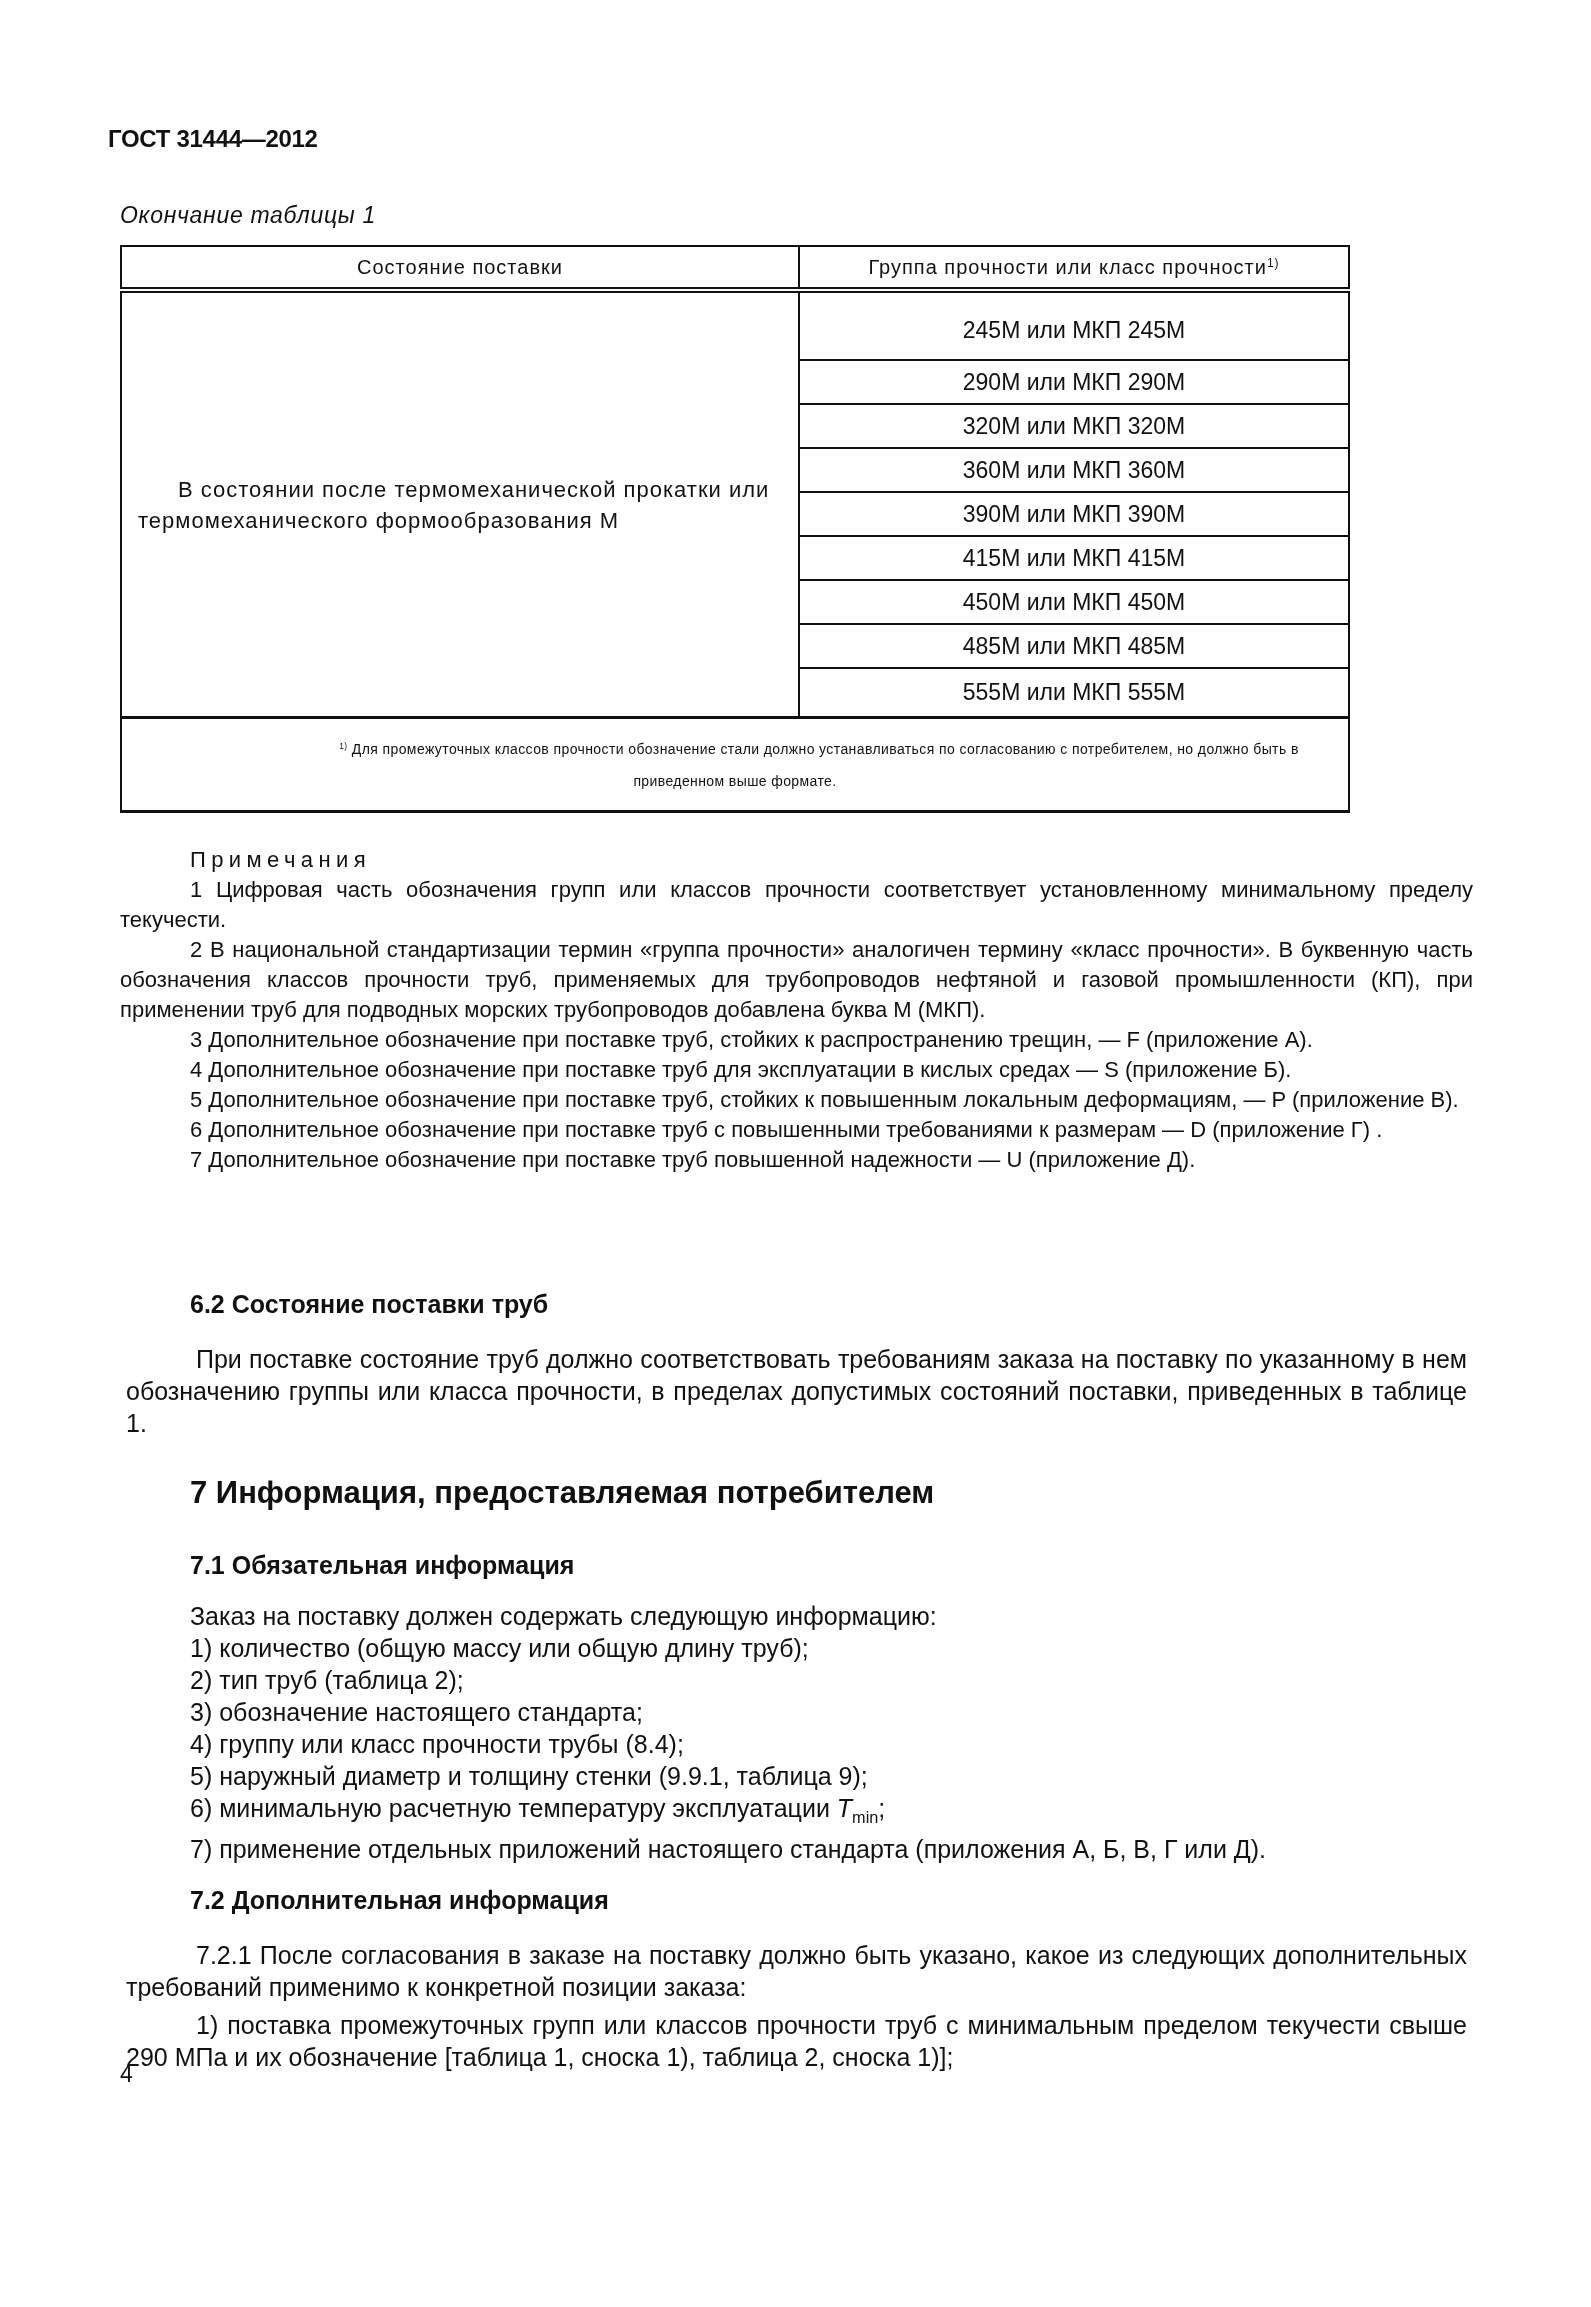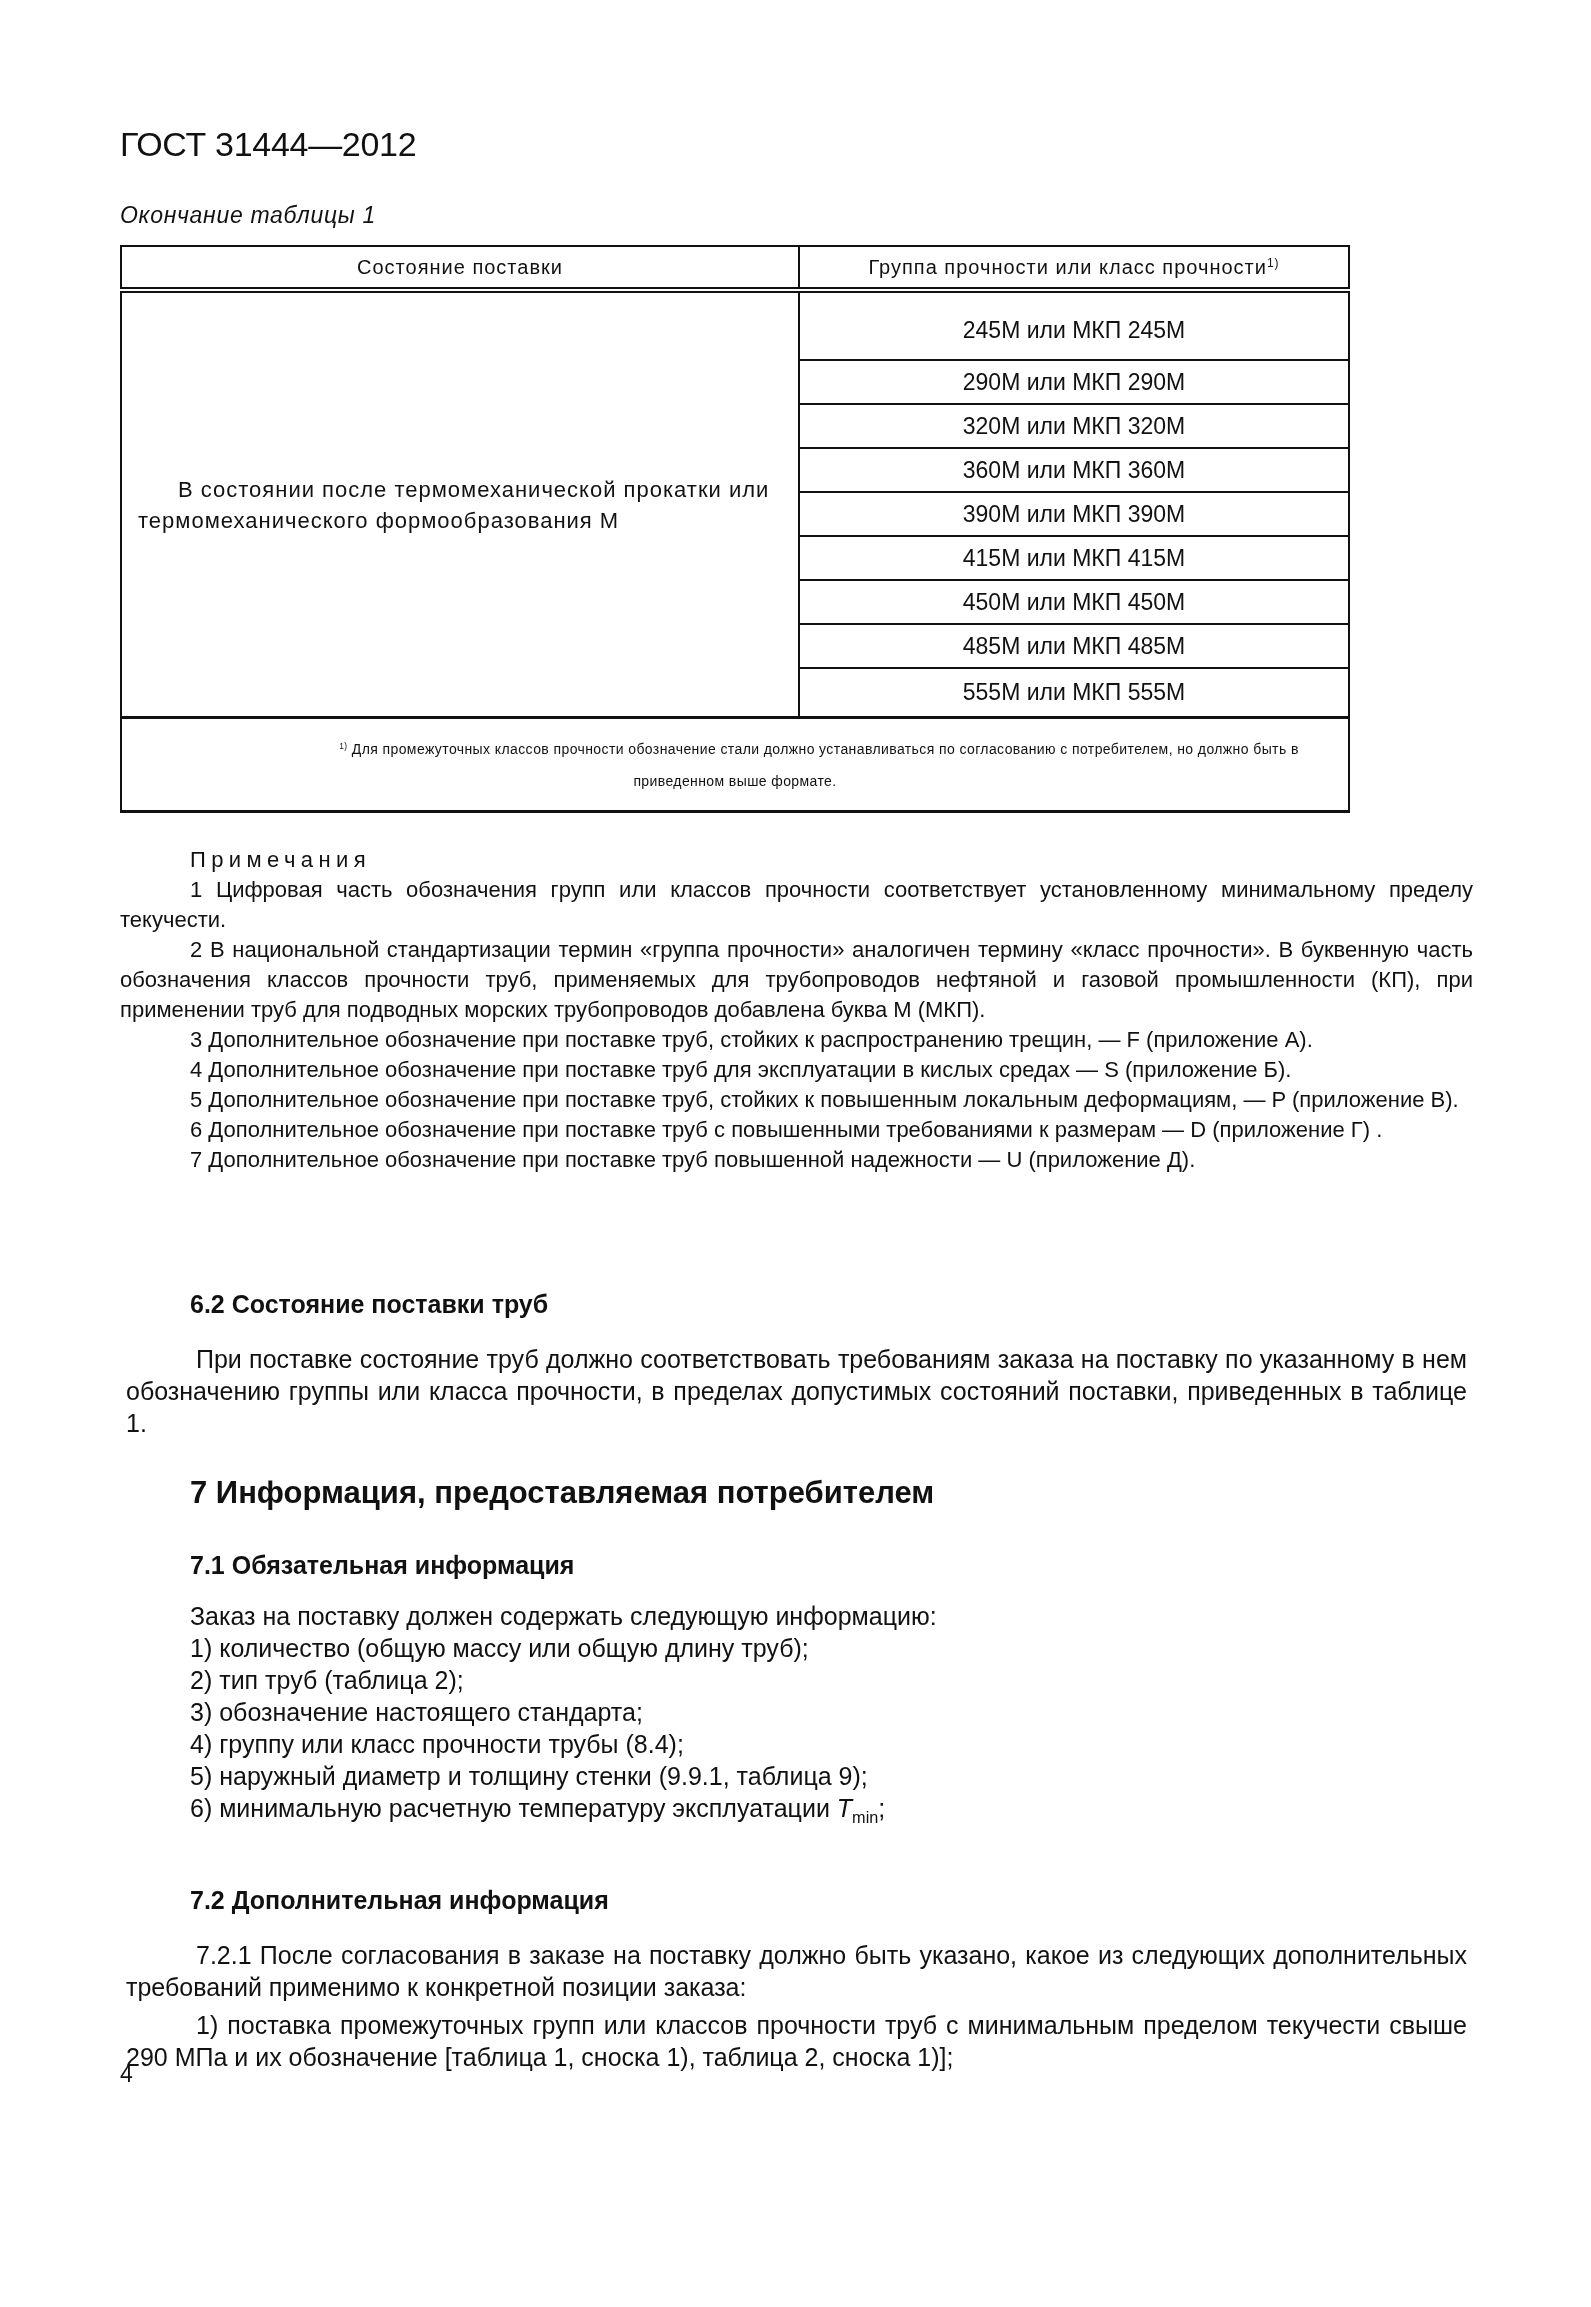--- a/index.html
+++ b/index.html
@@ -1,19 +1,19 @@
 <!DOCTYPE html>
 <html style="font-size:10.8px"><head>
 <meta charset="utf-8">
 <style>
   html,body{margin:0;padding:0;background:#fff;}
   body{width:1591px;height:2307px;position:relative;overflow:hidden;color:#111;
        font-family:"Liberation Sans",sans-serif;}
   .abs{position:absolute;}
-  .doc-title{left:120px;top:125px;font-size:34px;font-weight:normal;letter-spacing:-0.3px;}
+  .doc-title{left:108px;top:125px;font-size:24px;font-weight:bold;letter-spacing:-0.3px;}
   .caption{left:120px;top:202px;font-size:23px;font-style:italic;letter-spacing:0.7px;}
   table.t1{position:absolute;left:120px;top:245px;width:1230px;border-collapse:collapse;
        font-size:23px;}
   table.t1 td{border:2px solid #111;padding:0;text-align:center;}
   table.t1 .hdr td{height:40px;font-size:20px;letter-spacing:1px;border-bottom:6px double #111;}
   table.t1 .hdr td.c1{width:676px;}
   table.t1 td.state{text-align:left;padding:0 16px;font-size:22px;letter-spacing:1px;line-height:31px;vertical-align:middle;}
   table.t1 td.grade{height:42px;border-radius:25px;}
   table.t1 tr.first td.grade{height:57px;padding-top:9.4px;}
   table.t1 td.foot{text-align:center;padding:10.8px 16px 13.5px 16px;font-size:14px;line-height:32px;letter-spacing:0.4px;border-top:3.4px solid #111;border-bottom:3.4px solid #111;margin-left:28px;}
@@ -96,20 +96,21 @@
 <div class="abs h2" style="top:1551px">7.1 Обязательная информация</div>
 
 <div class="abs body list" style="top:1600px">
   <p>Заказ на поставку должен содержать следующую информацию:</p>
   <p>1) количество (общую массу или общую длину труб);</p>
   <p>2) тип труб (таблица 2);</p>
   <p>3) обозначение настоящего стандарта;</p>
   <p>4) группу или класс прочности трубы (8.4);</p>
   <p>5) наружный  диаметр и толщину стенки (9.9.1, таблица 9);</p>
   <p><span>6) минимальную расчетную температуру эксплуатации </span><i>T</i><sub style="font-size:0.65em">min</sub><span>;</span></p>
+  <p>7) применение отдельных приложений настоящего стандарта (приложения А, Б, В, Г или Д).</p>
 </div>
 
 <div class="abs h2" style="top:1886px">7.2 Дополнительная информация</div>
 <div class="abs body" style="top:1933px">
   <p>7.2.1 После согласования в заказе на поставку должно быть указано, какое из следующих дополнительных требований применимо к конкретной позиции заказа:</p>
   <p>1) поставка промежуточных групп или классов прочности труб с минимальным пределом текучести свыше 290 МПа и их обозначение [таблица 1, сноска 1), таблица 2, сноска 1)];</p>
 </div>
 
 <div class="abs pagenum">4</div>
 

